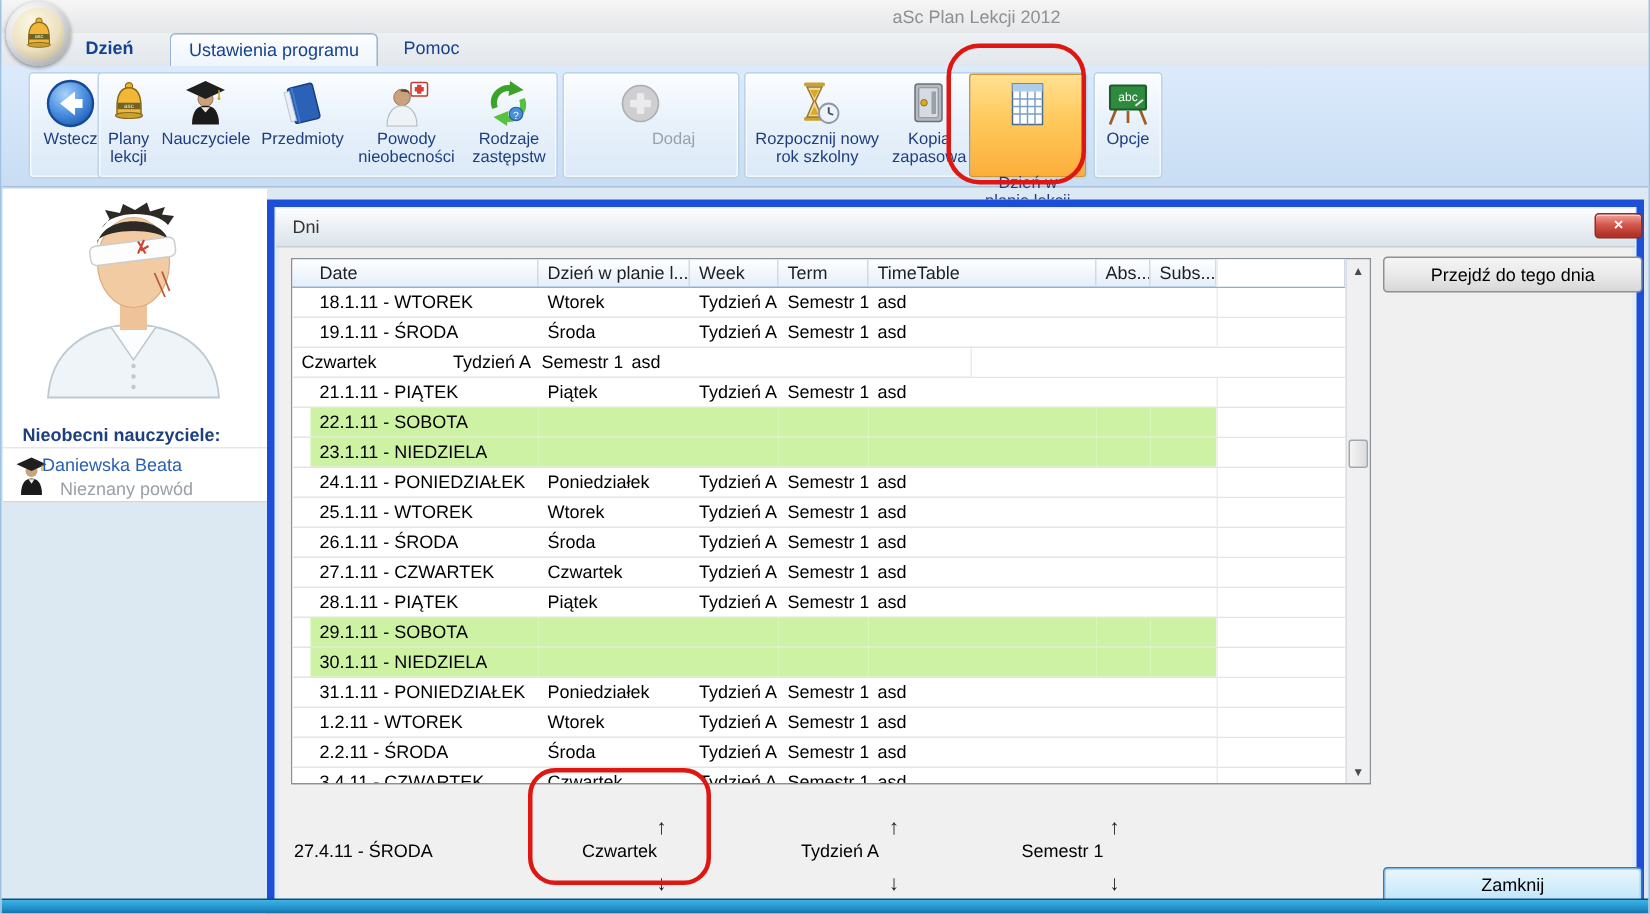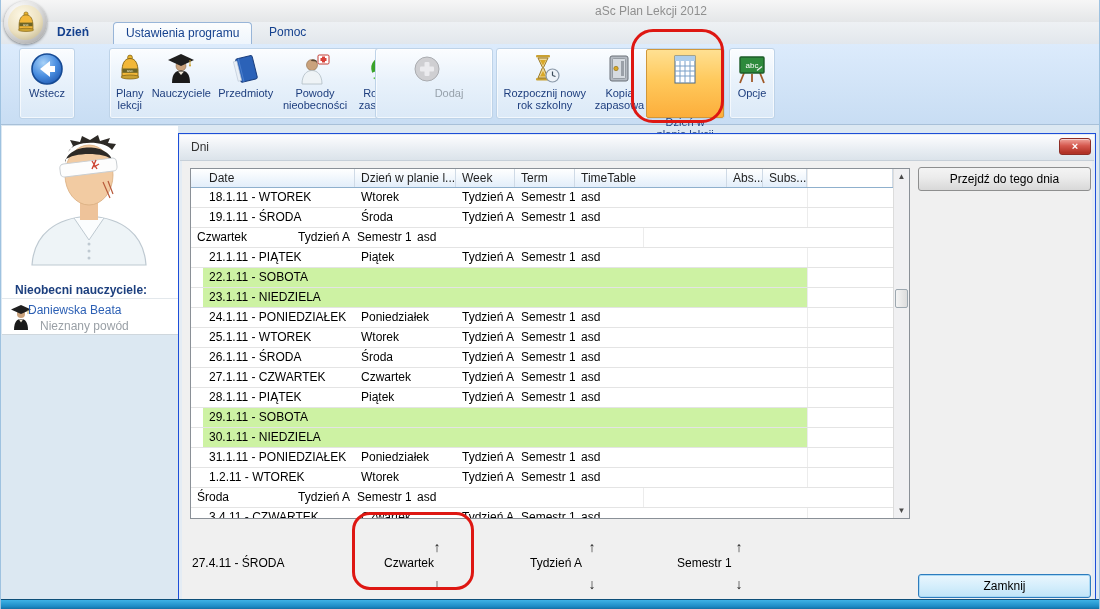--- a/index.html
+++ b/index.html
@@ -28,21 +28,21 @@
   .tab-pomoc { left:256px; }
 
   
   .ribbon { position:absolute; left:0; top:44px; right:0; height:81px;
             background:linear-gradient(#dcebfc,#c8ddf3); border-bottom:1px solid #a8c0d8; }
   .group { position:absolute; top:4px; height:71px; border:1px solid #bed3e8; border-radius:3px;
            background:linear-gradient(#fbfdff,#e9f2fb 45%,#dbe9f7);
            box-shadow:inset 0 0 0 1px rgba(255,255,255,.65);
            display:flex; align-items:flex-start; justify-content:center; }
   .g1 { left:18px;  width:56px; }
-  .g2 { left:64px; width:307px;margin-left:44px; }
+  .g2 { left:64px; width:307px; }
   .g3 { left:374px; width:118px; }
   .g4 { left:495px; width:229px; }
   .g5 { left:728px; width:46px; }
   .rbtn { display:flex; flex-direction:column; align-items:center; padding-top:3px; height:69px; cursor:pointer; }
   .rbtn .ricon { width:34px; height:34px; flex:0 0 auto; }
   .rbtn .lbl { font-size:11px; line-height:12px; color:#1e3e7e; text-align:center; white-space:pre; margin-top:1px; }
   .rbtn.disabled { cursor:default; }
   .rbtn.disabled .lbl { color:#97a1ab;margin-left:44px; }
   .rbtn.selected { background:linear-gradient(#ffe092,#ffc95c 45%,#fcae3b);
                    border:1px solid #d0973a; border-radius:2px;gap:28px; }
@@ -56,21 +56,21 @@
   .sidebar { position:absolute; left:1px; top:126px; width:176px; height:209px; background:#ffffff;
              border-bottom:1px solid #cfd7dd; }
   .absent-header { position:absolute; left:13px; top:157px; font-size:12px; font-weight:bold; color:#1c3f7e; }
   .sep1 { position:absolute; left:0; top:172px; width:176px; height:1px; background:#e3e8ec; }
   .t-icon { position:absolute; left:8px; top:177px; }
   .t-name { position:absolute; left:26px; top:177px; font-size:12px; color:#2b5fb4; }
   .t-reason { position:absolute; left:38px; top:193px; font-size:12px; color:#9aa0a6; }
 
   
   .dialog { position:absolute; left:177px; top:133px; width:918px; height:476px;
-            background:#f0f0f0; border:1px solid #1d4ed8;
+            background:#f0f0f0; border:5px solid #1d4ed8;
             box-shadow:inset 0 0 0 3px #e4ecf4; }
   .dlg-title { position:absolute; left:1px; top:1px; right:1px; height:26px; cursor:move;
                background:linear-gradient(#fdfdfe,#e9eef3 55%,#dbe3ea); border-bottom:1px solid #c6cfd8; }
   .dlg-title-text { position:absolute; left:11px; top:5px; font-size:12px; color:#333; }
   .dlg-close { position:absolute; left:880px; top:4px; width:32px; height:17px; border-radius:3px;
                background:linear-gradient(#f0a49c,#d5584e 45%,#b23327 90%); border:1px solid #8e2e26;
                color:#fff; font-size:11px; font-weight:bold; text-align:center; line-height:15px;
                box-shadow:inset 0 1px 0 rgba(255,255,255,.5); cursor:pointer; }
 
   
@@ -481,20 +481,21 @@
             <div class="cell c0">1.2.11 - WTOREK</div>
             <div class="cell c1">Wtorek</div>
             <div class="cell c2">Tydzień A</div>
             <div class="cell c3">Semestr 1</div>
             <div class="cell c4">asd</div>
             <div class="cell c5"></div>
             <div class="cell c6"></div>
             <div class="cell filler"></div>
           </div>
           <div class="lv-row">
+            <div class="cell c0">2.2.11 - ŚRODA</div>
             <div class="cell c1">Środa</div>
             <div class="cell c2">Tydzień A</div>
             <div class="cell c3">Semestr 1</div>
             <div class="cell c4">asd</div>
             <div class="cell c5"></div>
             <div class="cell c6"></div>
             <div class="cell filler"></div>
           </div>
           <div class="lv-row">
             <div class="cell c0">3.4.11 - CZWARTEK</div>

